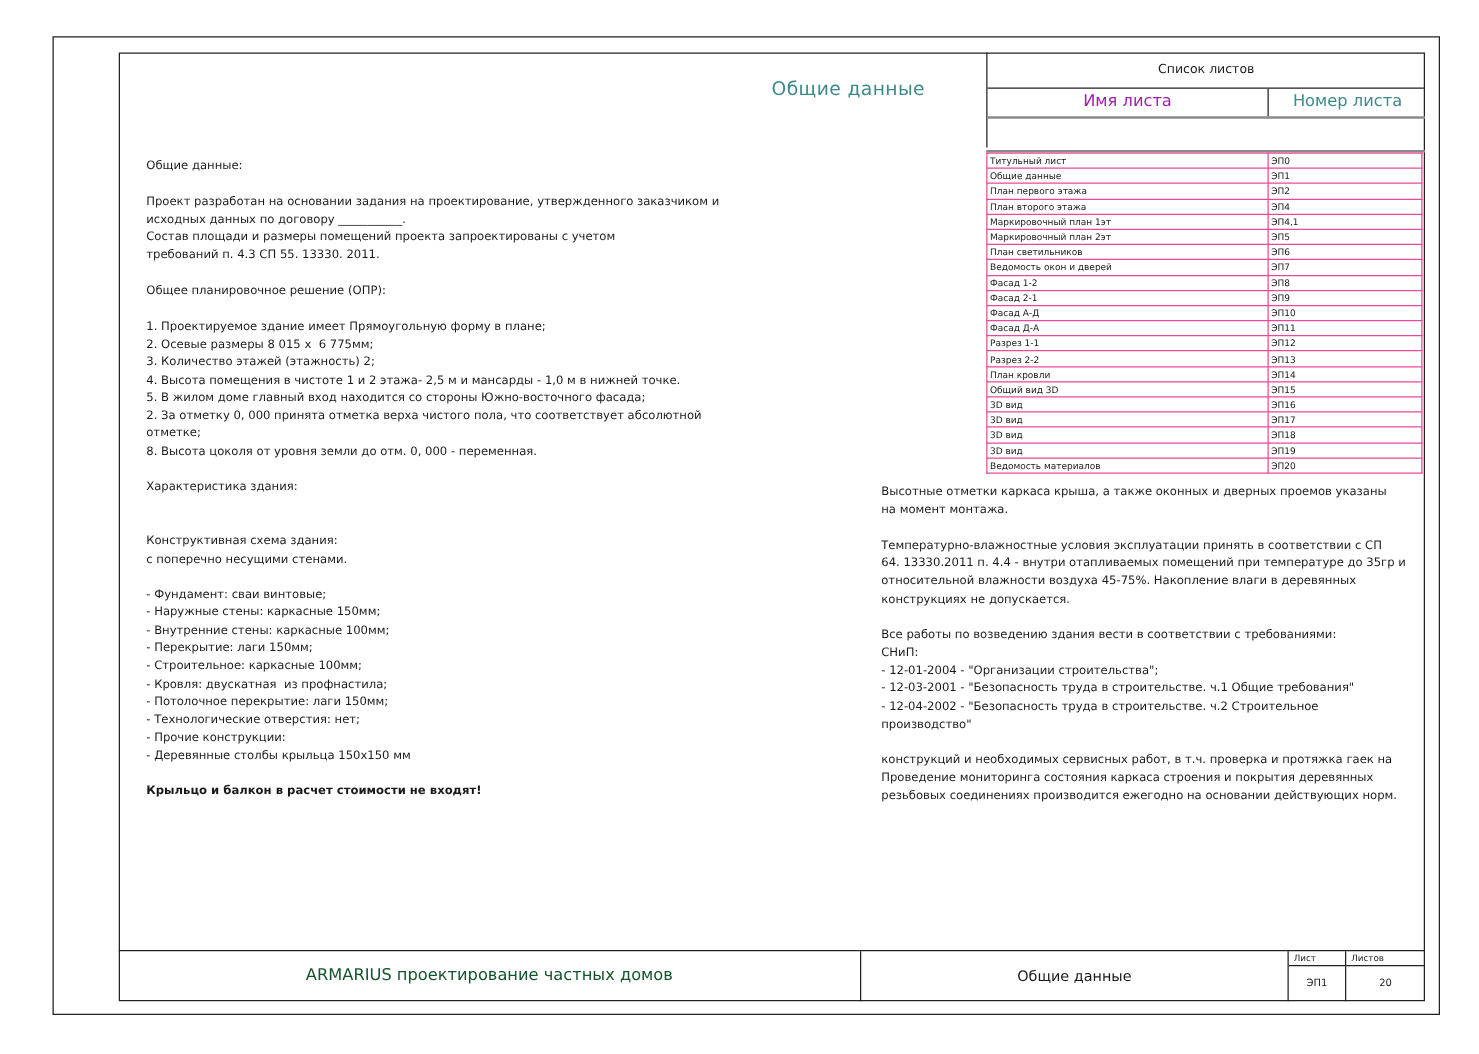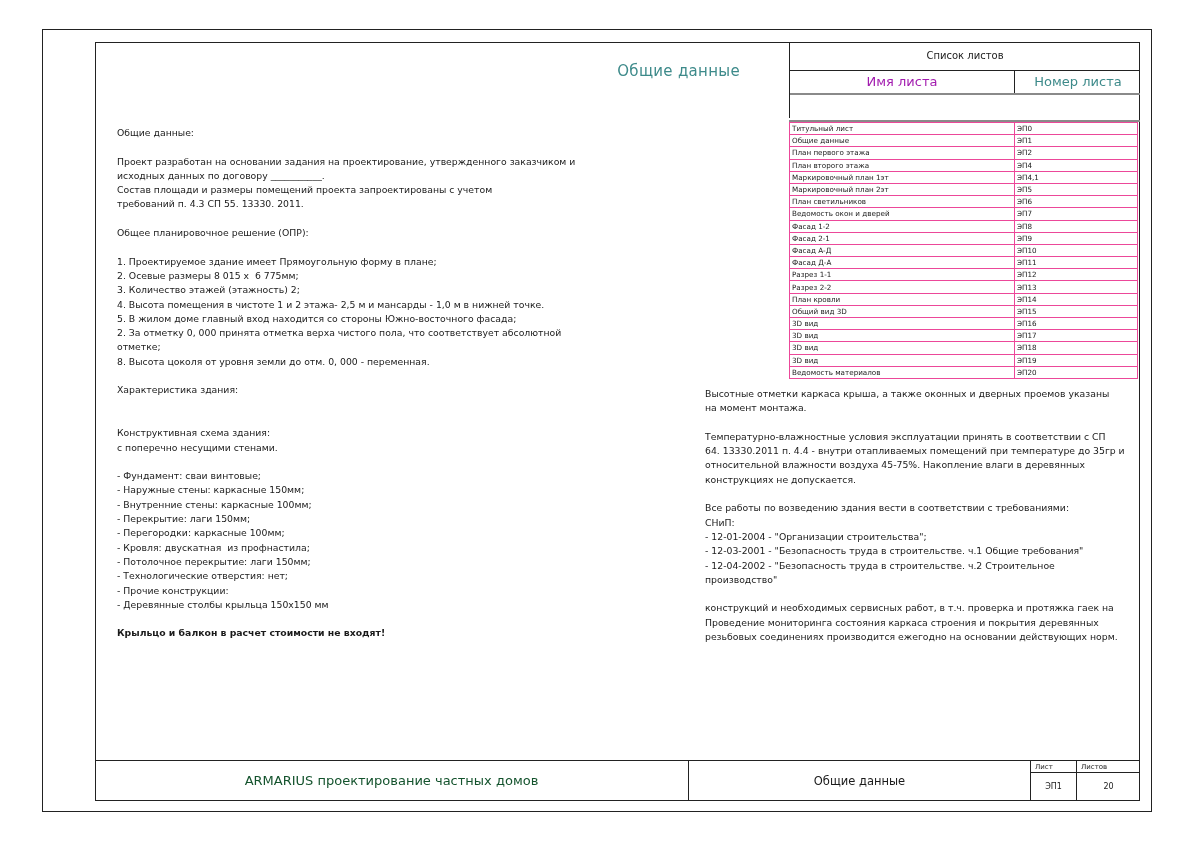--- a/index.html
+++ b/index.html
@@ -172,21 +172,21 @@
   <div class="gap"></div>
   <div class="gap"></div>
   <p class="para">Конструктивная схема здания:</p>
   <p class="para">с поперечно несущими стенами.</p>
   <div class="gap"></div>
   <div>
     <p class="para">- Фундамент: сваи винтовые;</p>
     <p class="para">- Наружные стены: каркасные 150мм;</p>
     <p class="para">- Внутренние стены: каркасные 100мм;</p>
     <p class="para">- Перекрытие: лаги 150мм;</p>
-    <p class="para">- Перегородки: каркасные 100мм;</p>
+    <p class="para">- Строительное: каркасные 100мм;</p>
     <p class="para">- Кровля: двускатная  из профнастила;</p>
     <p class="para">- Потолочное перекрытие: лаги 150мм;</p>
     <p class="para">- Технологические отверстия: нет;</p>
     <p class="para">- Прочие конструкции:</p>
     <p class="para">- Деревянные столбы крыльца 150х150 мм</p>
   </div>
   <div class="gap"></div>
   <p class="para bold">Крыльцо и балкон в расчет стоимости не входят!</p>
 </div>
 

